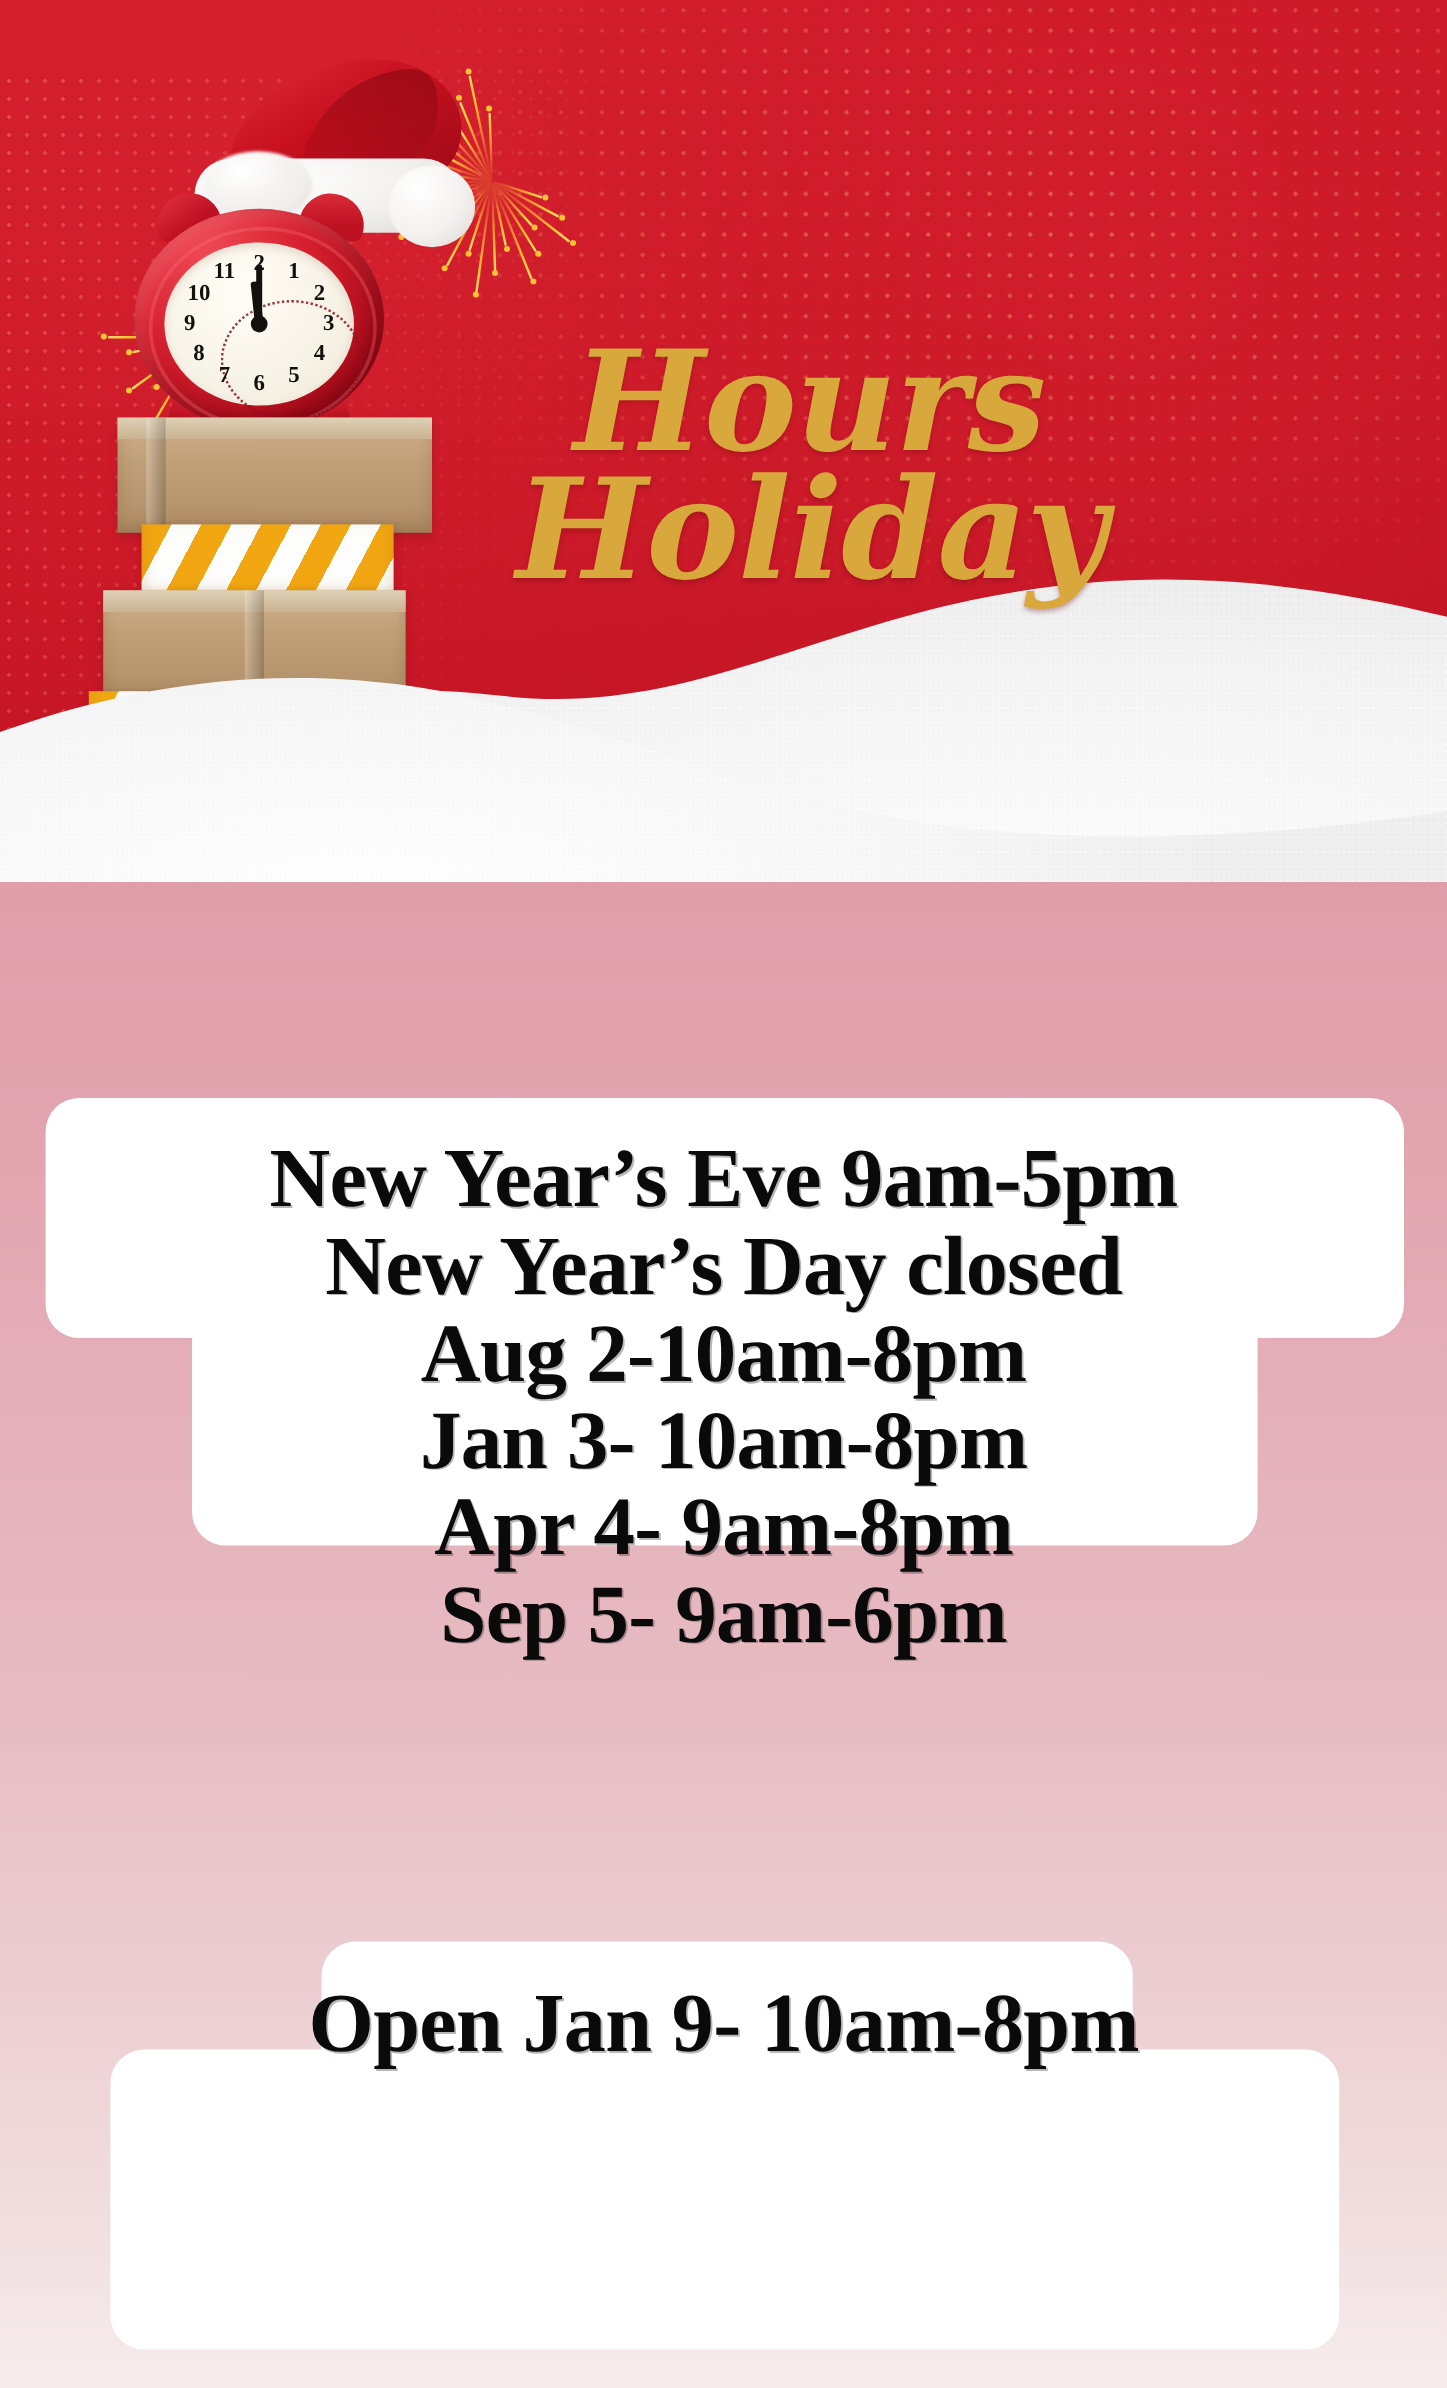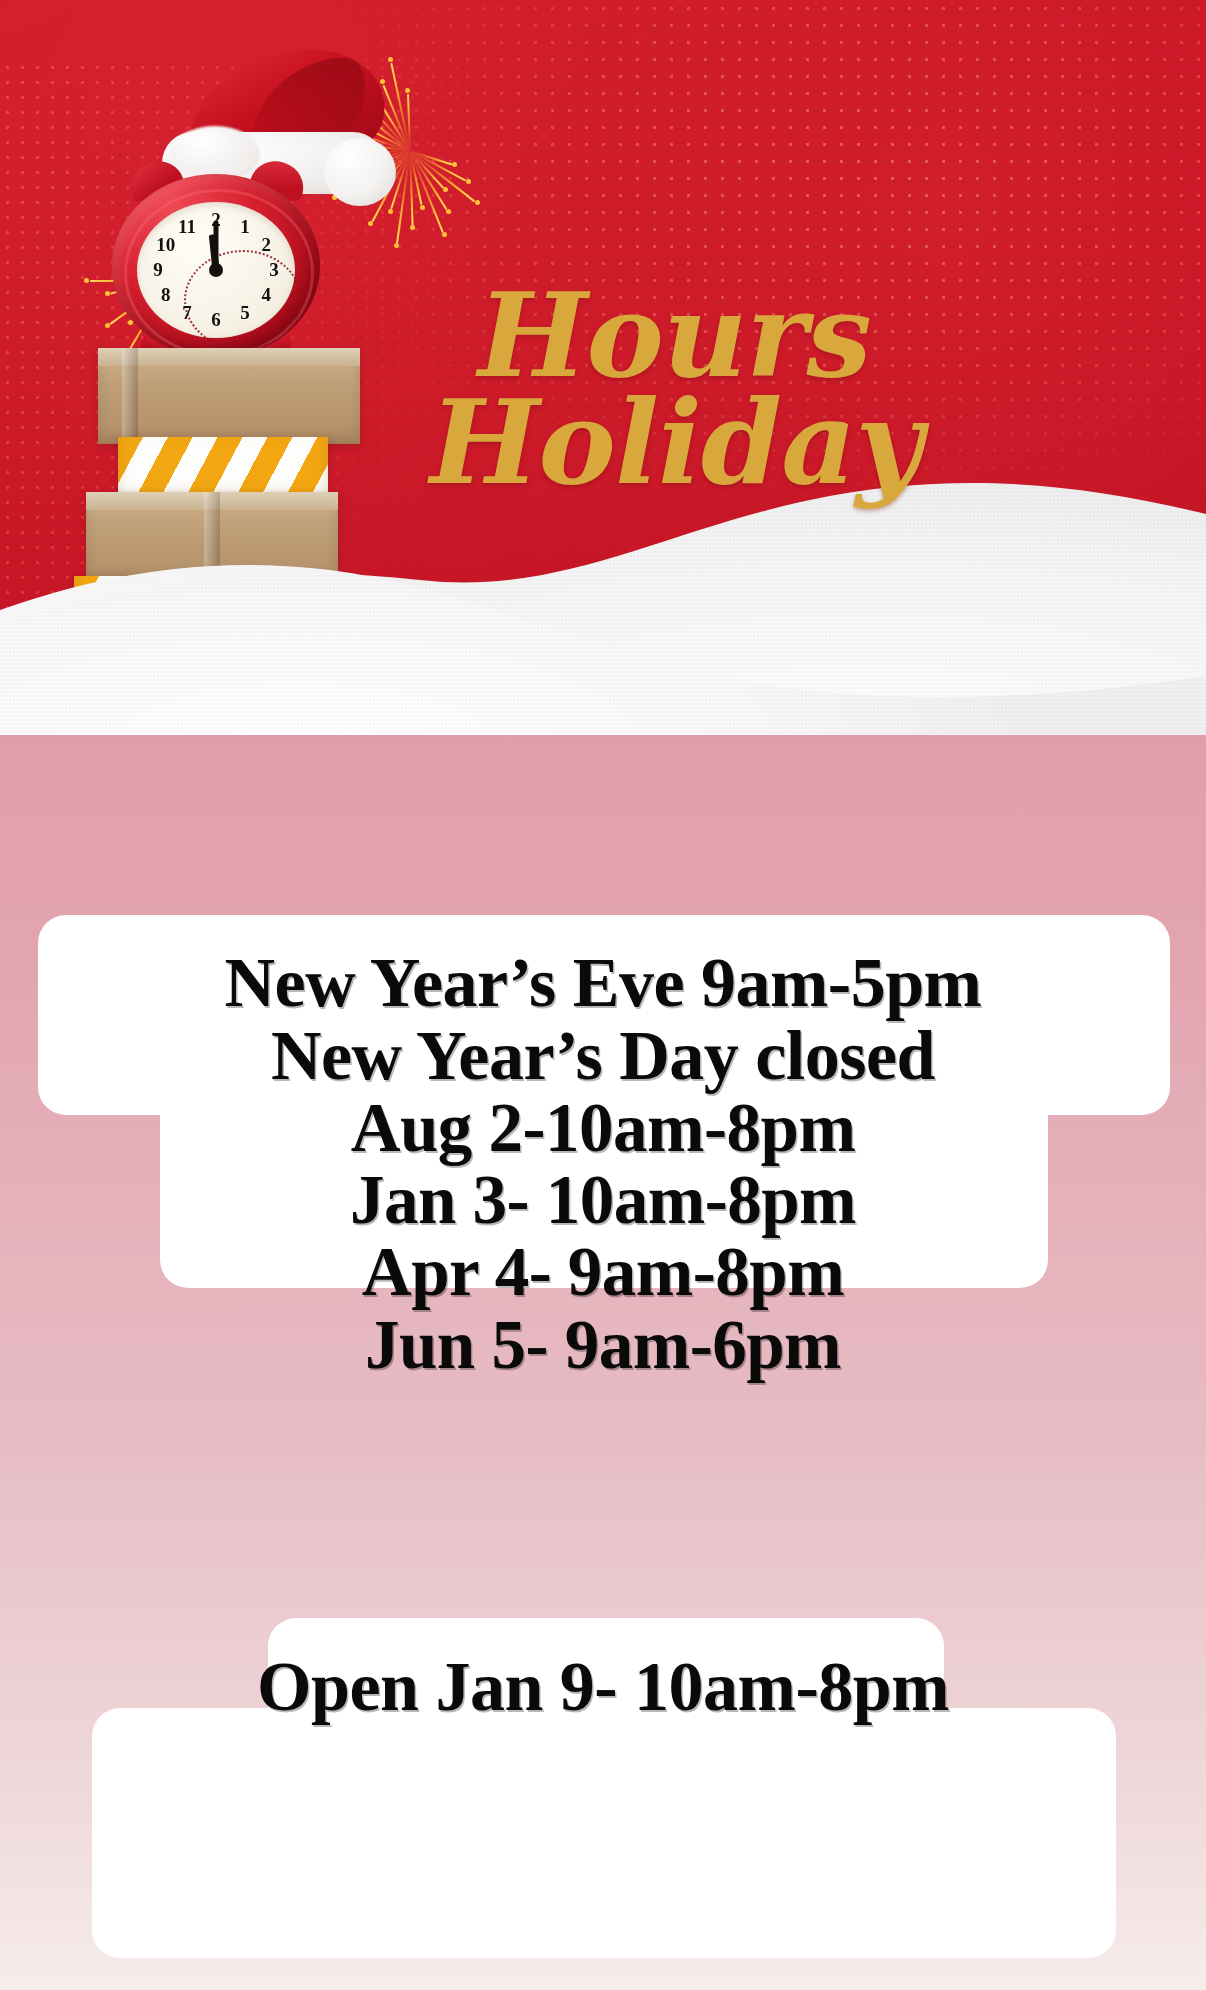--- a/index.html
+++ b/index.html
@@ -379,20 +379,20 @@
     <div class="card" id="cardB1"></div>
     <div class="card" id="cardB2"></div>
   </div>
 
   <div id="hoursText">
     <span class="ln l1">New Year’s Eve 9am-5pm</span>
     <span class="ln l2">New Year’s Day closed</span>
     <span class="ln">Aug 2-10am-8pm</span>
     <span class="ln">Jan 3- 10am-8pm</span>
     <span class="ln">Apr 4- 9am-8pm</span>
-    <span class="ln">Jun 5- 9am-6pm</span>
+    <span class="ln">Sep 5- 9am-6pm</span>
   </div>
 
   <div id="hoursText2">
     <span class="ln">Open Jan 9- 10am-8pm</span>
   </div>
 
 </div>
 
 </body></html>

